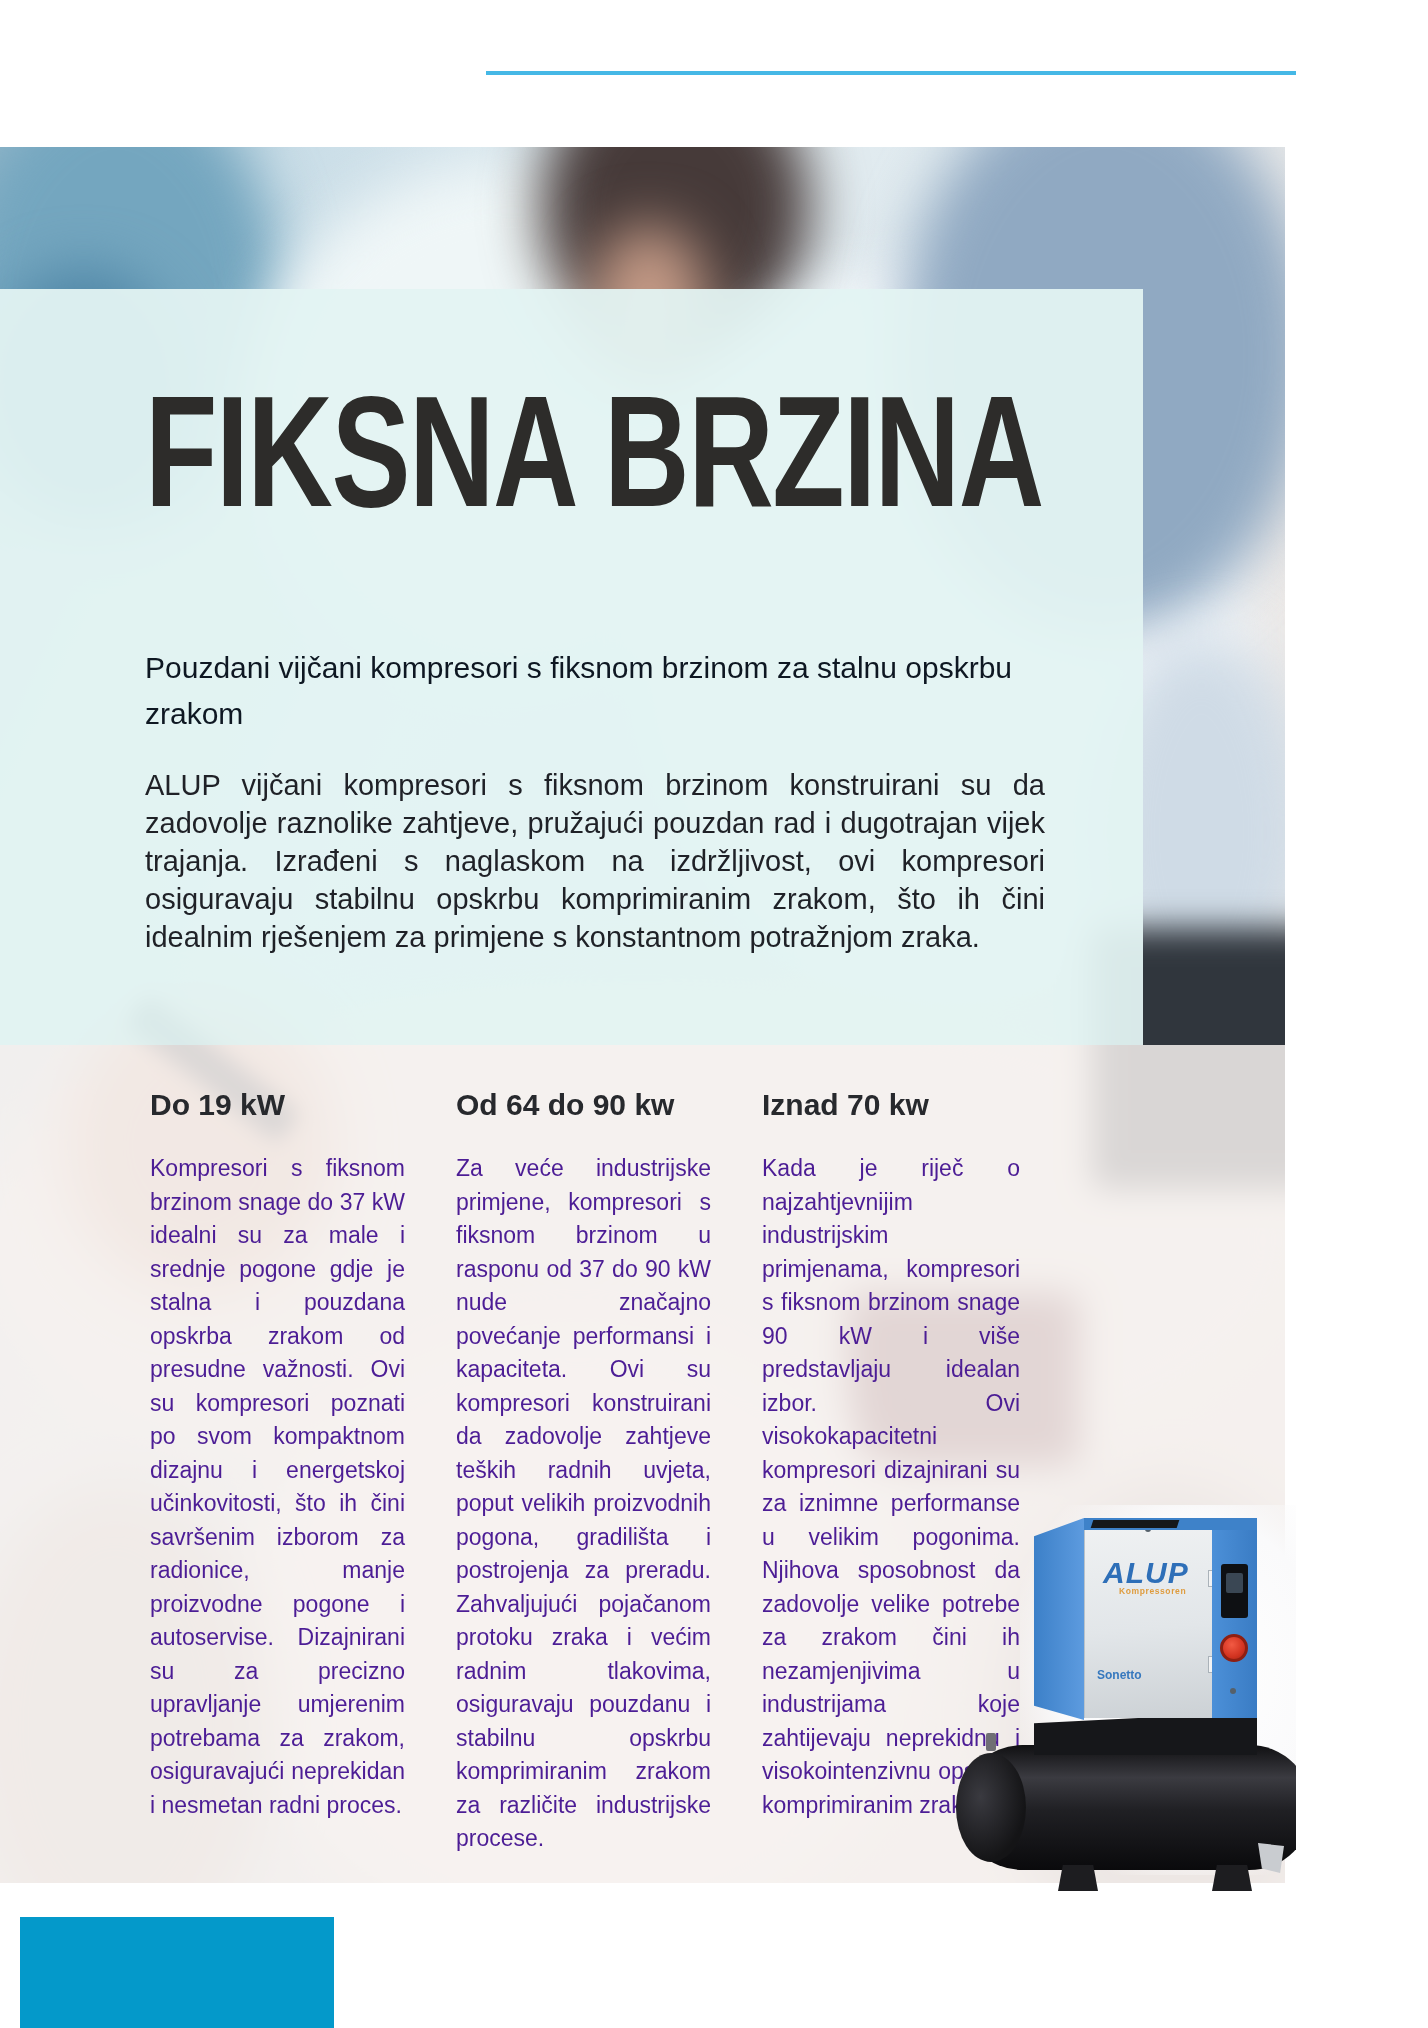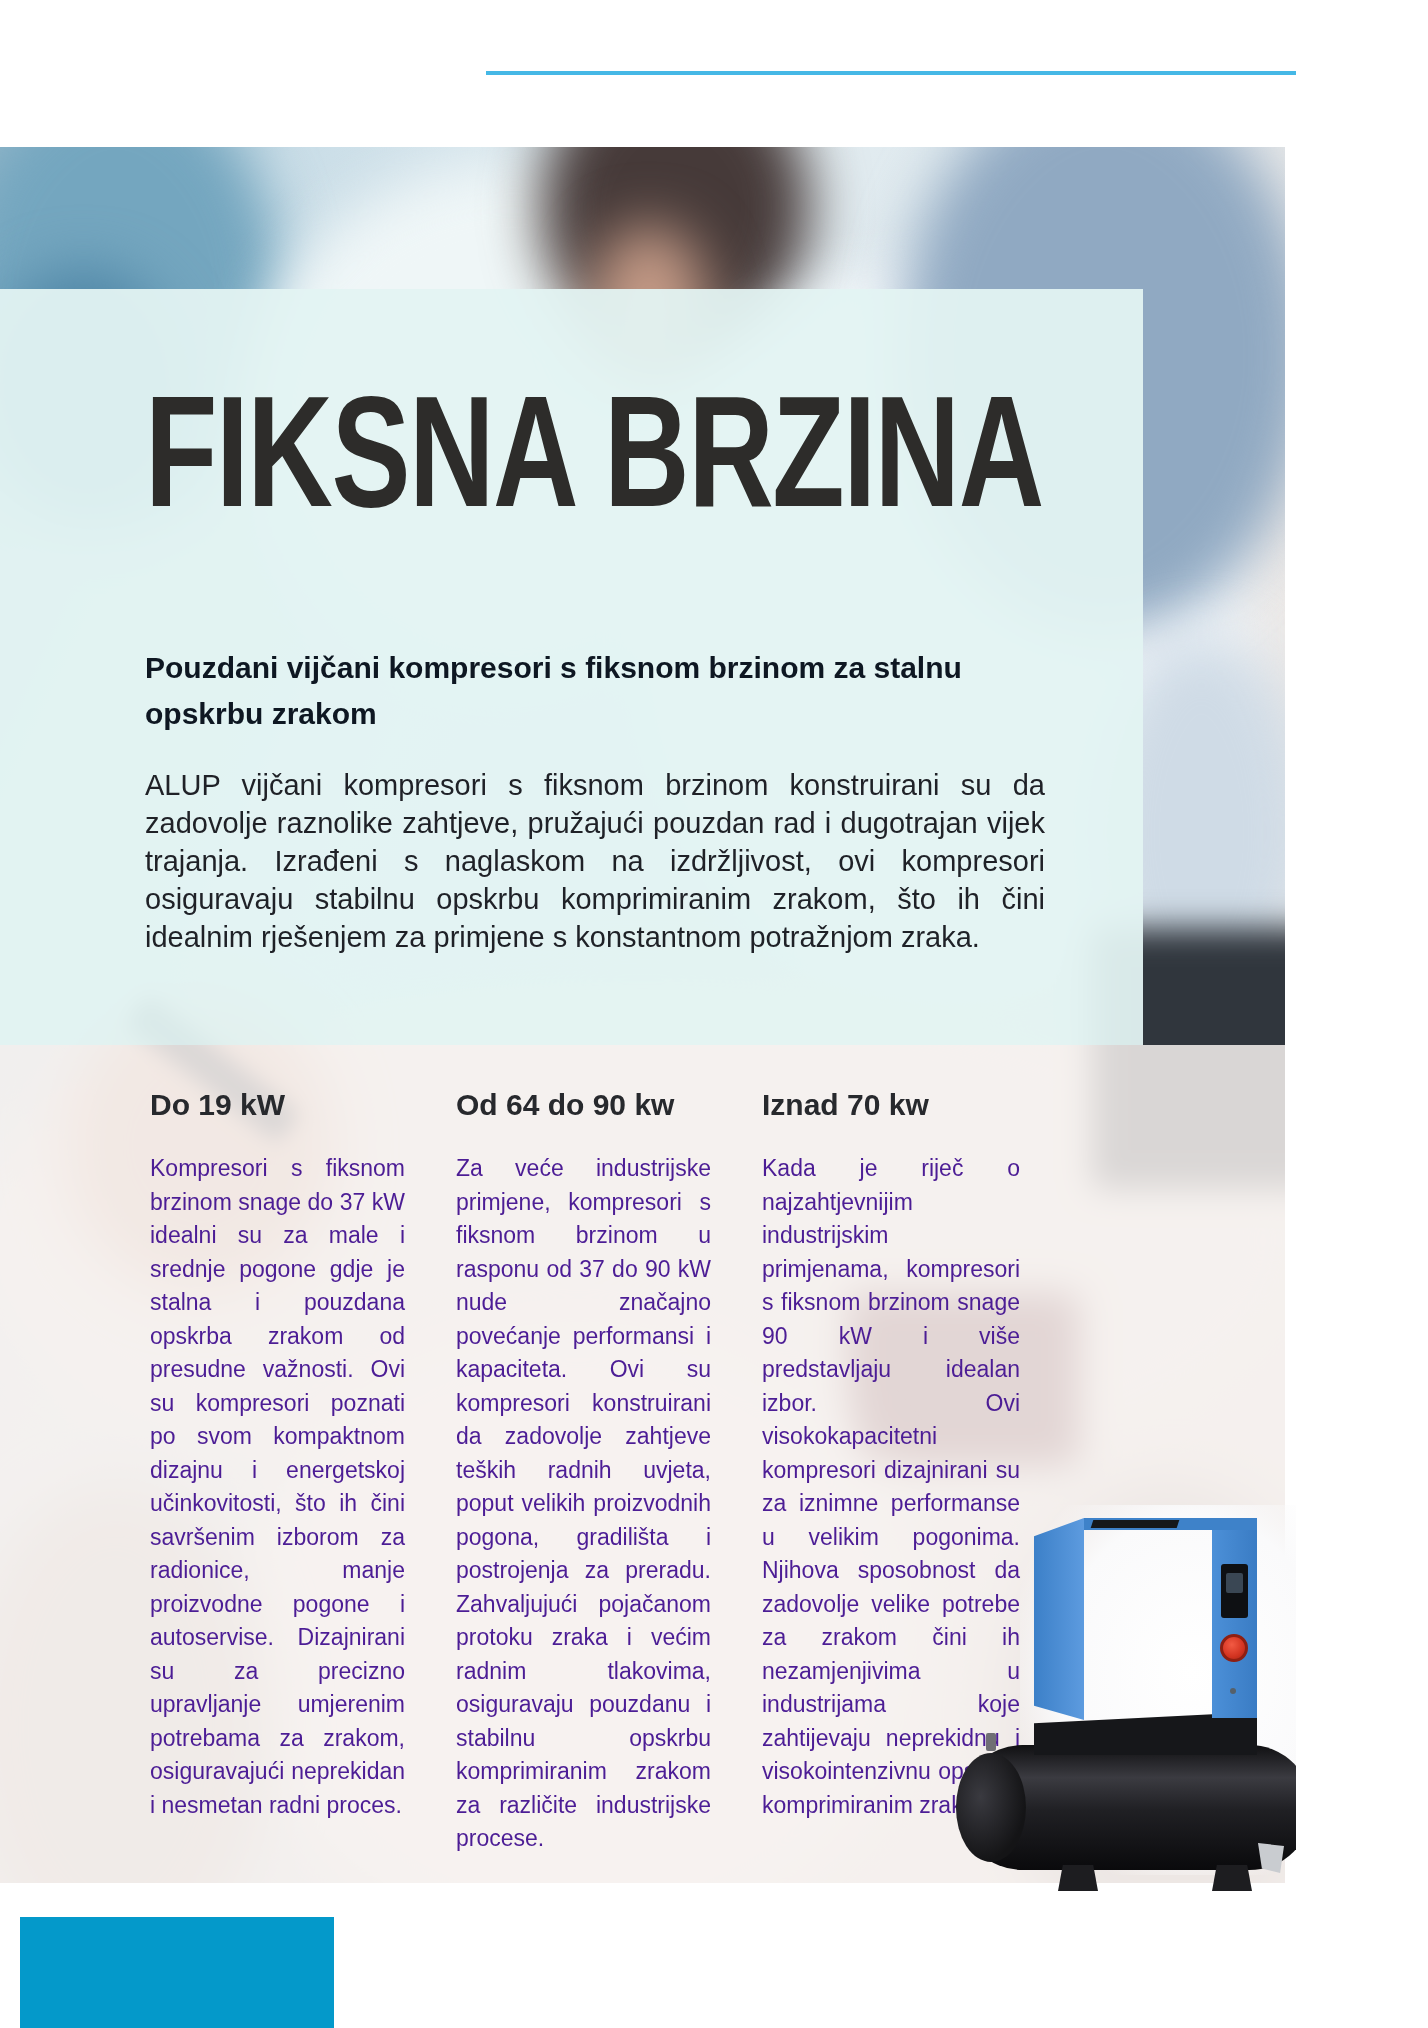--- a/index.html
+++ b/index.html
@@ -34,21 +34,21 @@
   .teal-panel{position:absolute;left:0;top:289px;width:1143px;height:756px;
               background:rgba(227,243,242,0.95);}
   .columns-overlay{position:absolute;left:0;top:1045px;width:1285px;height:838px;
               background:rgba(246,241,239,0.86);}
 
   
   .title{position:absolute;left:145px;top:372px;margin:0;font-size:158px;line-height:158px;
          font-weight:900;color:#2d2c2a;letter-spacing:-2px;white-space:nowrap;
          transform:scaleX(0.75);transform-origin:left top;}
   .subtitle{position:absolute;left:145px;top:645px;width:900px;margin:0;
-            font-size:30px;line-height:46px;font-weight:bold;color:#0e1722;}
+            font-size:30px;line-height:46px;font-weight:normal;color:#0e1722;}
   .intro{position:absolute;left:145px;top:766px;width:900px;margin:0;
          font-size:29px;line-height:38px;color:#1f2127;
          text-align:justify;text-align-last:left;}
 
   
   .columns{position:absolute;left:150px;top:1085px;width:870px;display:grid;
            grid-template-columns:255px 255px 258px;column-gap:51px;}
   .col h3{margin:0 0 27px 0;font-size:30px;line-height:40px;font-weight:bold;color:#27292d;}
   .col p{margin:0;font-size:23px;line-height:33.5px;color:#4c1d95;
          text-align:justify;text-align-last:left;}
@@ -153,20 +153,30 @@
       <div class="tank-cap"></div>
     </div>
     <div class="tank-valve"></div>
     <div class="foot f1"></div>
     <div class="foot f2"></div>
     <div class="bracket"></div>
 
     <div class="cabinet">
       <div class="cab-base"></div>
       <div class="cab-left"></div>
+      <div class="cab-front">
+        <div class="logo">
+          <div class="brand">ALUP</div>
+          <div class="brand-sub">Kompressoren</div>
+        </div>
+        <div class="model">Sonetto</div>
+        <div class="hinge h1"></div>
+        <div class="hinge h2"></div>
+        <div class="screw" style="left:60px;top:8px;"></div>
+      </div>
       <div class="cab-right">
         <div class="display">
           <div class="screen"></div>
         </div>
         <div class="estop"></div>
         <div class="screw" style="left:18px;top:170px;"></div>
       </div>
       <div class="cab-top">
         <div class="cab-vent"></div>
       </div>

